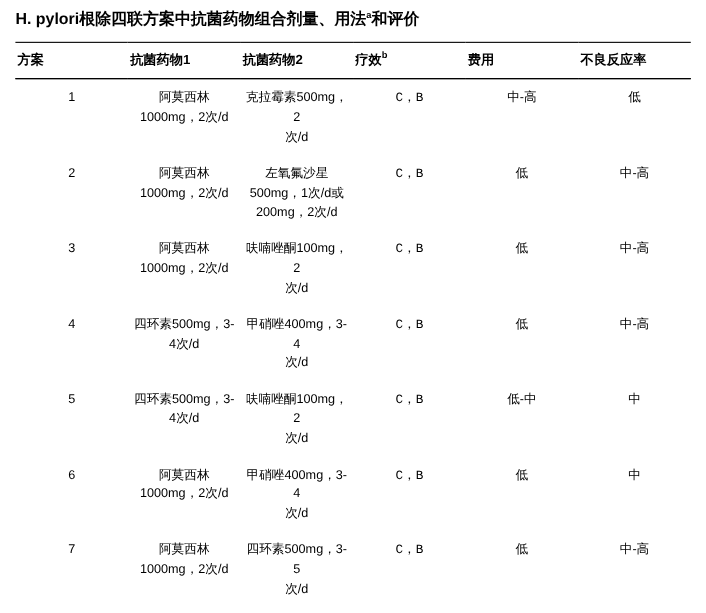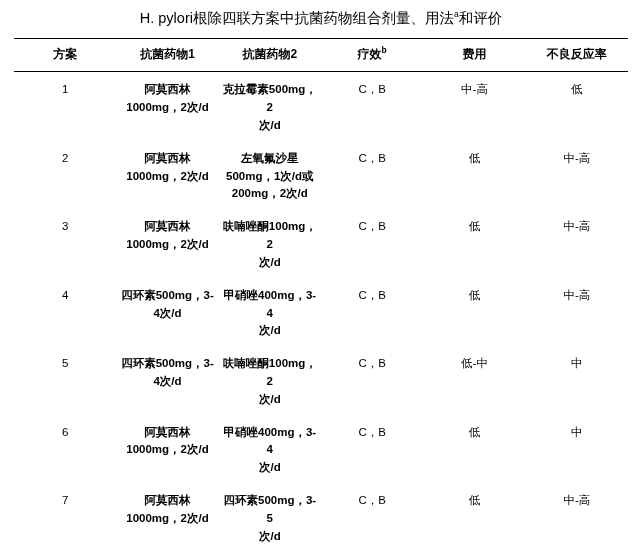--- a/index.html
+++ b/index.html
@@ -15,65 +15,64 @@
     overflow: hidden;
   }
   .page {
     width: 642px;
     height: 557px;
     position: relative;
     box-sizing: border-box;
     padding: 0 14px;
   }
   .title {
-    text-align: center;
     font-size: 14.5px;
-    font-weight: normal;
+    font-weight: bold;
     line-height: 1.2;
     padding-top: 10px;
     padding-bottom: 11px;
     letter-spacing: 0px;
   }
   table.data {
     width: 100%;
     border-collapse: collapse;
     table-layout: fixed;
     font-size: 11.5px;
   }
   table.data thead th {
     font-weight: bold;
     font-size: 12px;
-    text-align: center;
+    text-align: left;
     padding: 7px 2px 8px 2px;
     vertical-align: middle;
   }
   .rule-top {
     border-top: 1.6px solid #000;
   }
   .rule-mid {
     border-bottom: 1.0px solid #000;
   }
   table.data tbody td {
     text-align: center;
     vertical-align: top;
     padding: 9px 3px 6px 3px;
     line-height: 1.55;
   }
   td.col-no { width: 58px; }
   td.col-d1 { width: 158px; }
   td.col-d2 { width: 150px; }
-  td.col-eff { width: 70px; }
+  td.col-eff { width: 70px; font-family: Liberation Mono, monospace; }
   td.col-cost { width: 80px; }
   td.col-adr { width: 96px; }
   sup {
     font-size: 8.5px;
     vertical-align: super;
     line-height: 0;
   }
-  .cell-line { display: block; font-weight: bold; }
+  .cell-line { display: block; }
 </style>
 </head>
 <body>
 
 <div class="page">
 
   <div class="title">
     <span>H. pylori根除四联方案中抗菌药物组合剂量、用法</span><sup>a</sup><span>和评价</span>
   </div>
 

